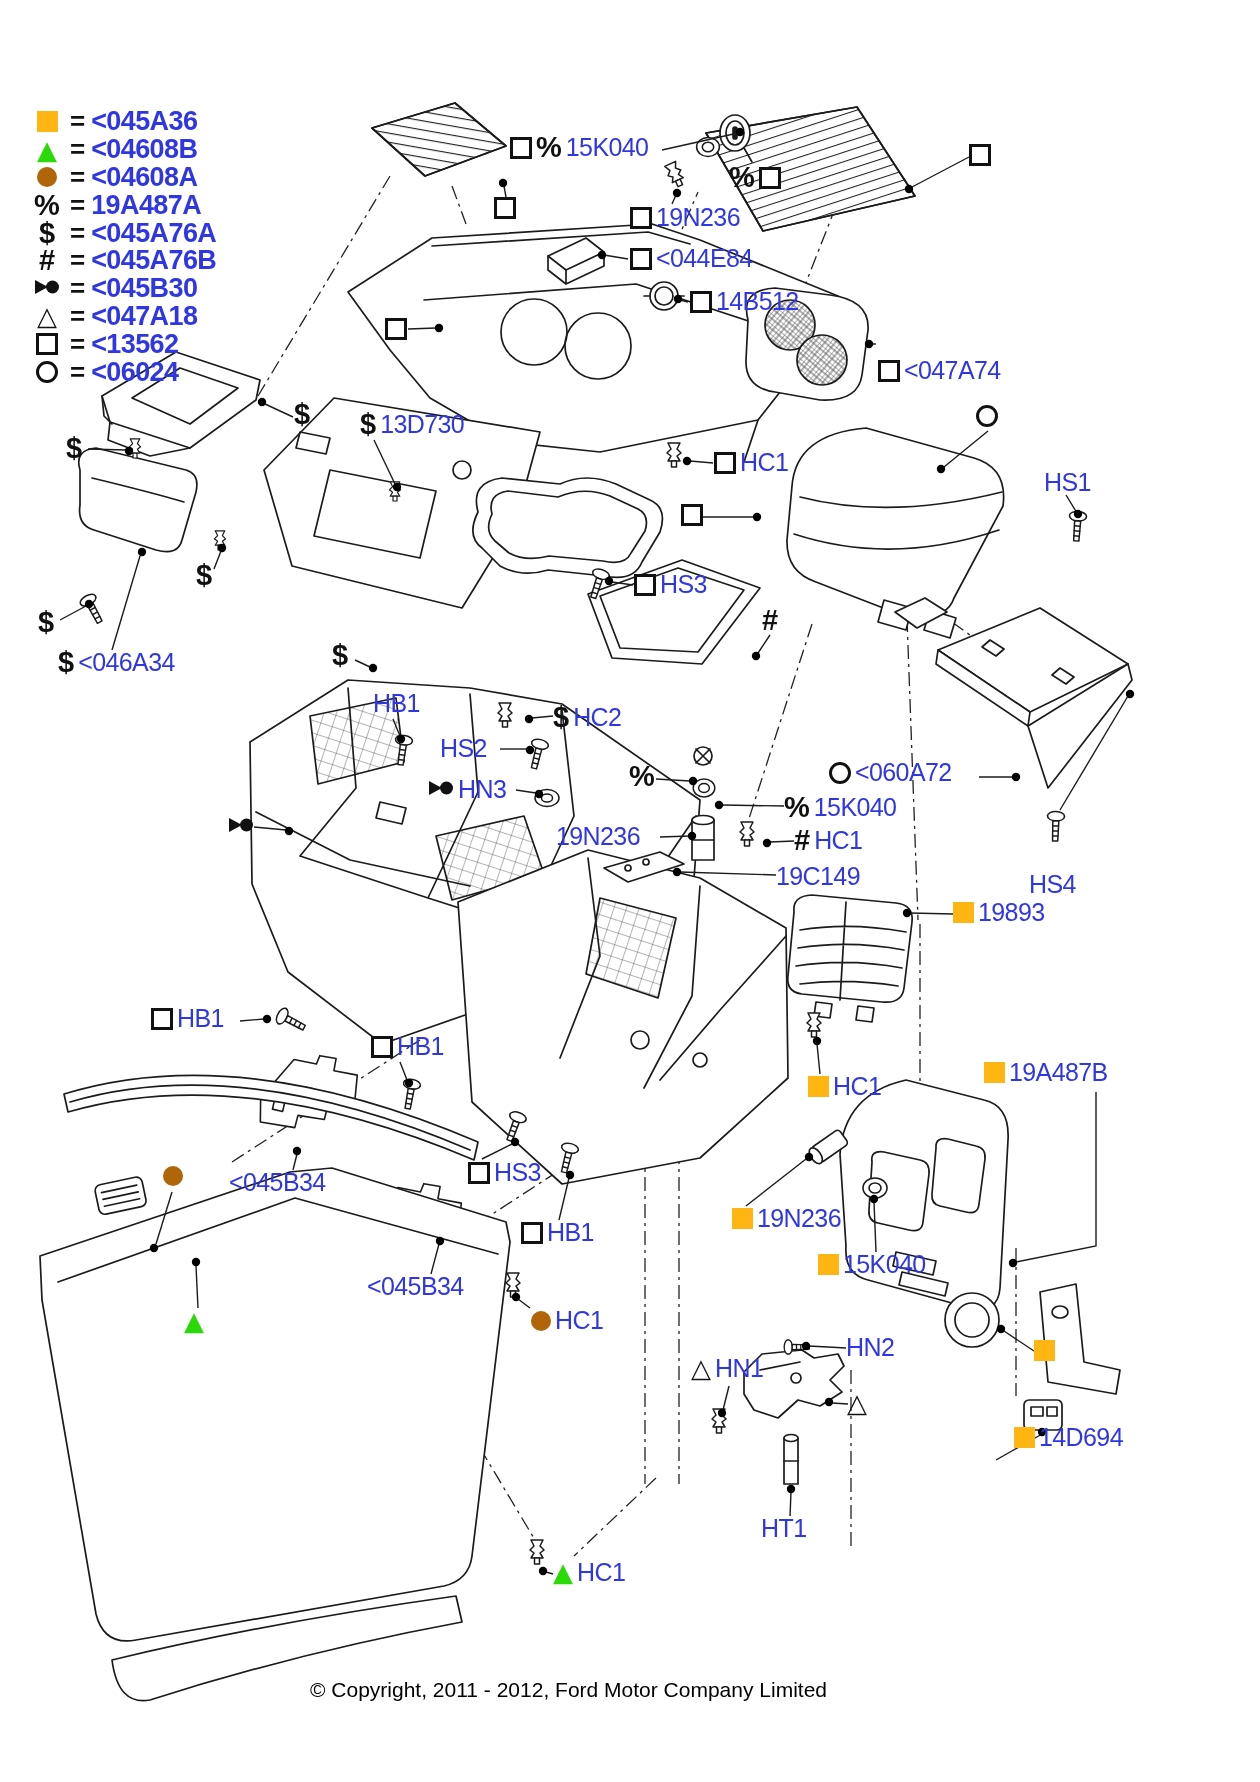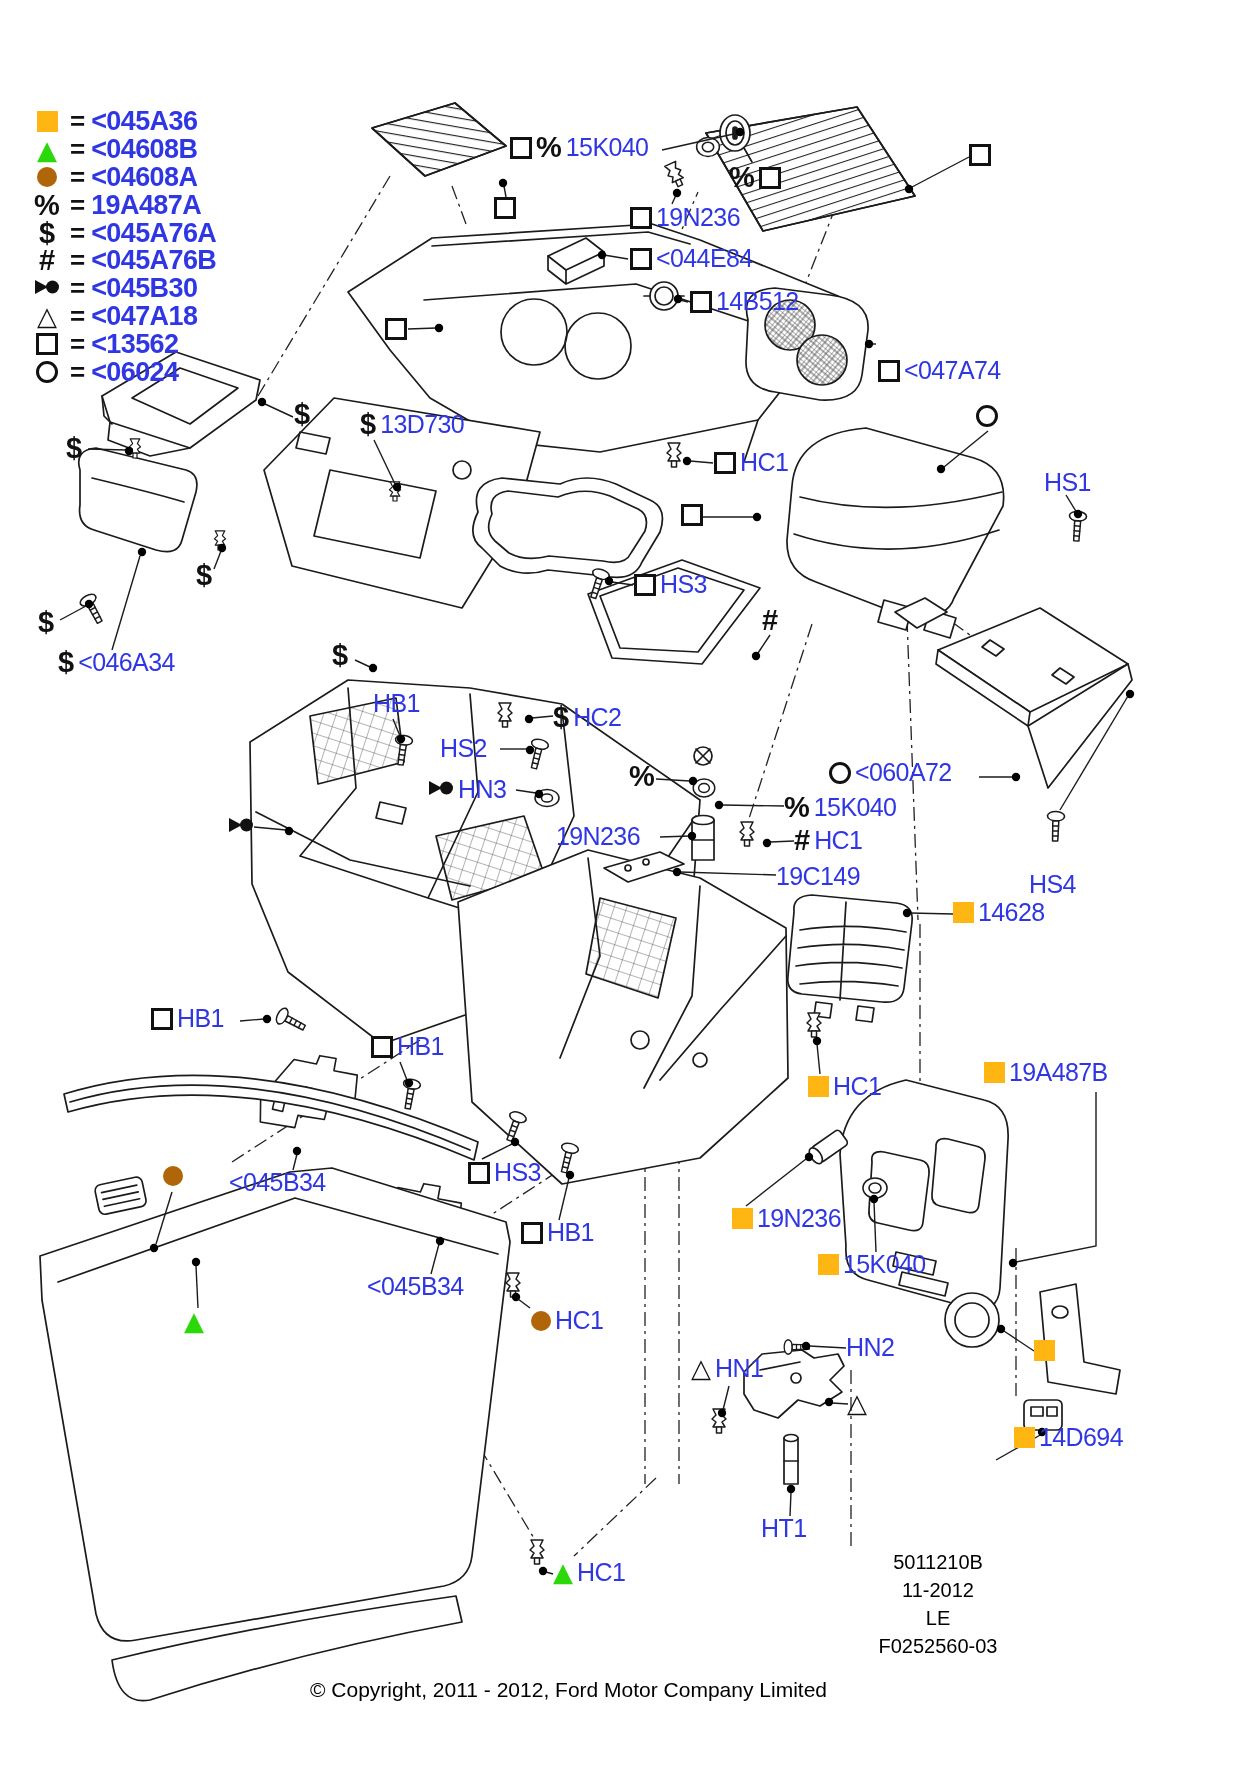--- a/index.html
+++ b/index.html
@@ -556,21 +556,21 @@
         <span class="c-txt">HC1</span>
       </div>
       <div class="callout" style="left: 776px; top: 864px;">
         <span class="c-txt">19C149</span>
       </div>
       <div class="callout" style="left: 1029px; top: 852px; margin-top: 20px;">
         <span class="c-txt">HS4</span>
       </div>
       <div class="callout" style="left: 953px; top: 900px;">
         <span class="sym-sq-fill"></span>
-        <span class="c-txt">14628</span>
+        <span class="c-txt">19893</span>
       </div>
       <div class="callout" style="left: 151px; top: 1006px;">
         <span class="sym-sq-open"></span>
         <span class="c-txt">HB1</span>
       </div>
       <div class="callout" style="left: 371px; top: 1034px;">
         <span class="sym-sq-open"></span>
         <span class="c-txt">HB1</span>
       </div>
       <div class="callout" style="left: 808px; top: 1074px;">
@@ -633,19 +633,13 @@
       <div class="callout" style="left: 761px; top: 1516px;">
         <span class="c-txt">HT1</span>
       </div>
       <div class="callout" style="left: 553px; top: 1559px;">
         <span class="sym-ch green">▲</span>
         <span class="c-txt">HC1</span>
       </div>
     </div>
 
   <div id="copyright">© Copyright, 2011 - 2012, Ford Motor Company Limited</div>
-  <div id="plate">
-      <div>5011210B</div>
-      <div>11-2012</div>
-      <div>LE</div>
-      <div>F0252560-03</div>
-    </div>
 </div>
 
 </body></html>

